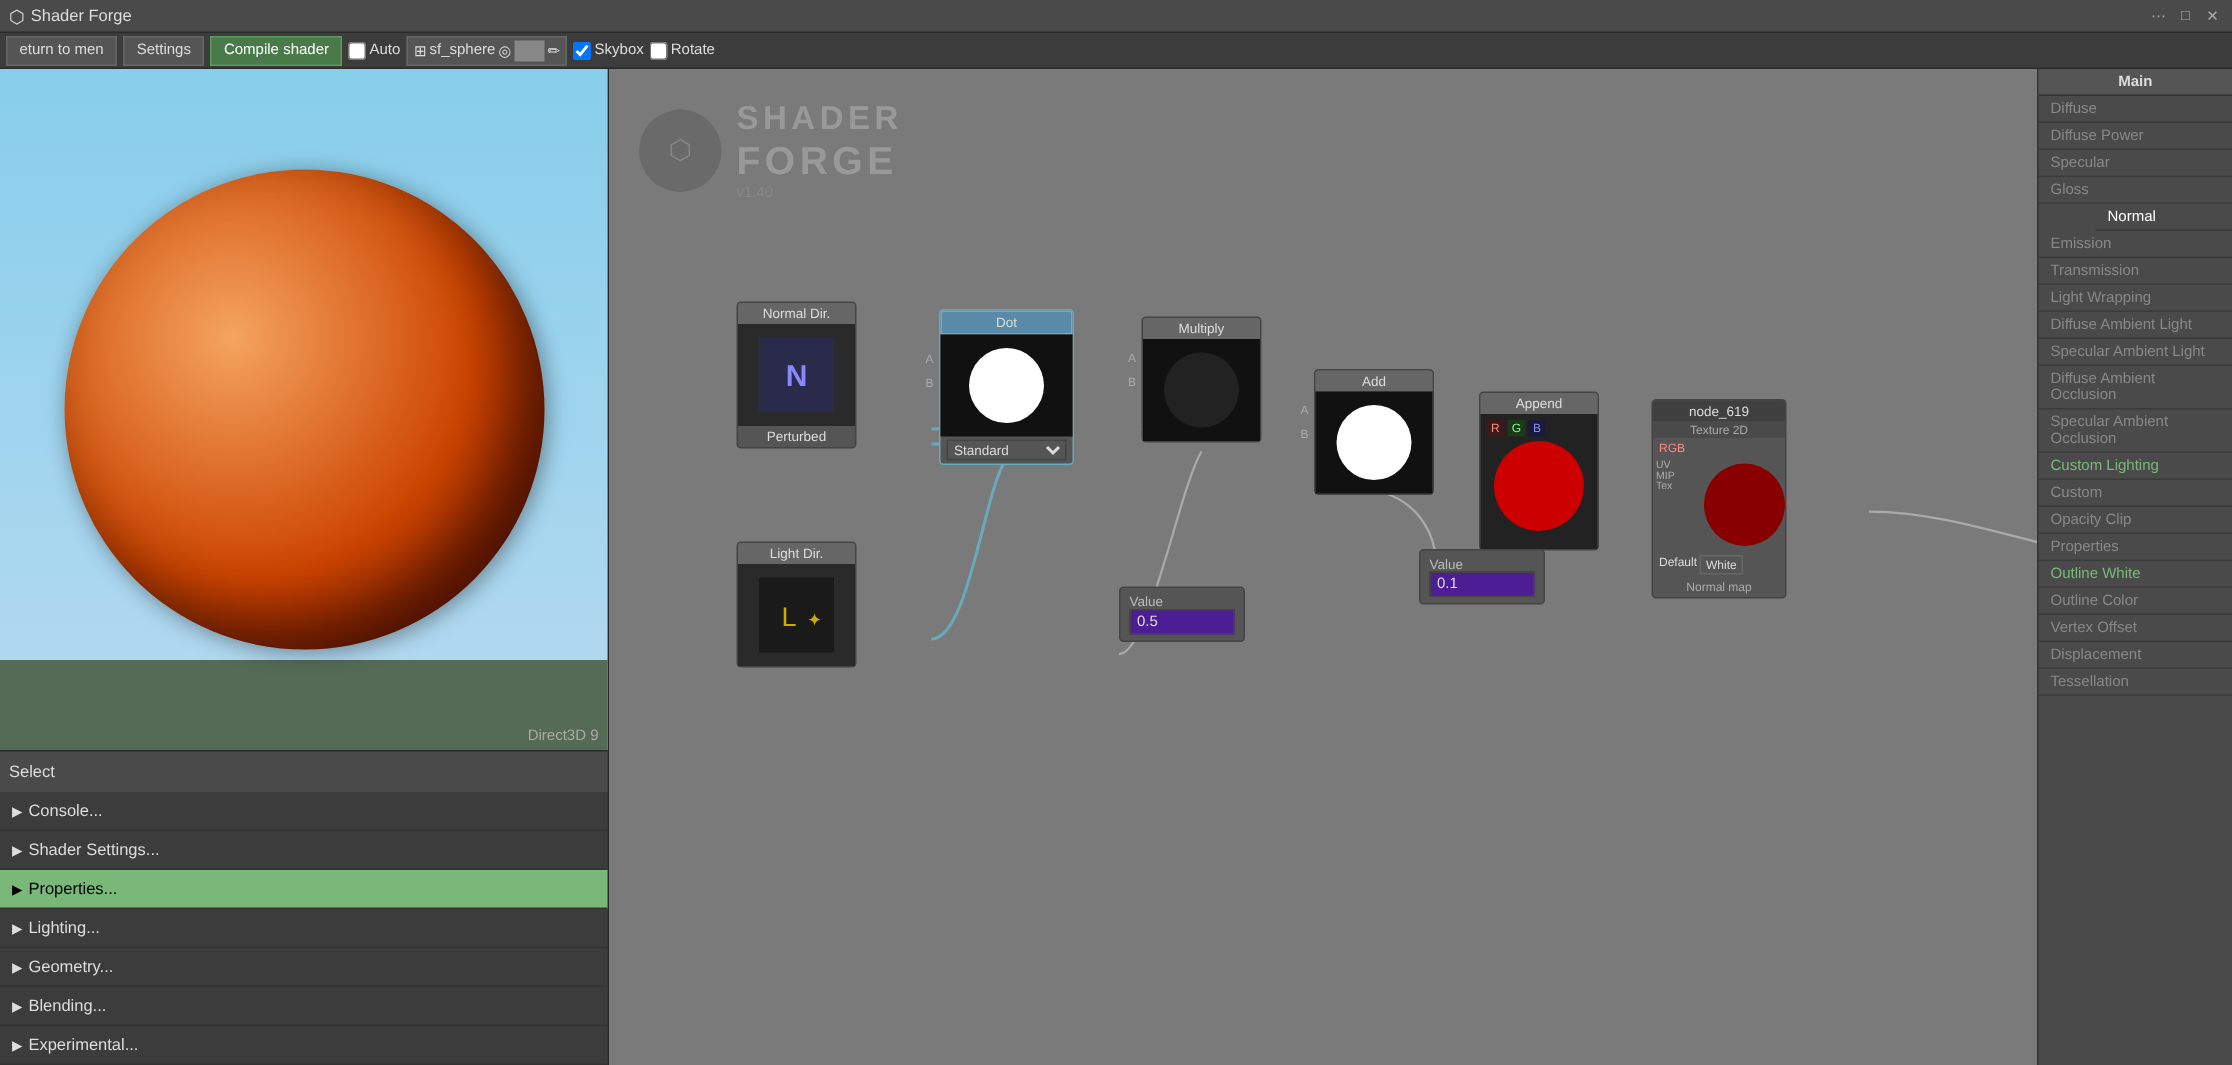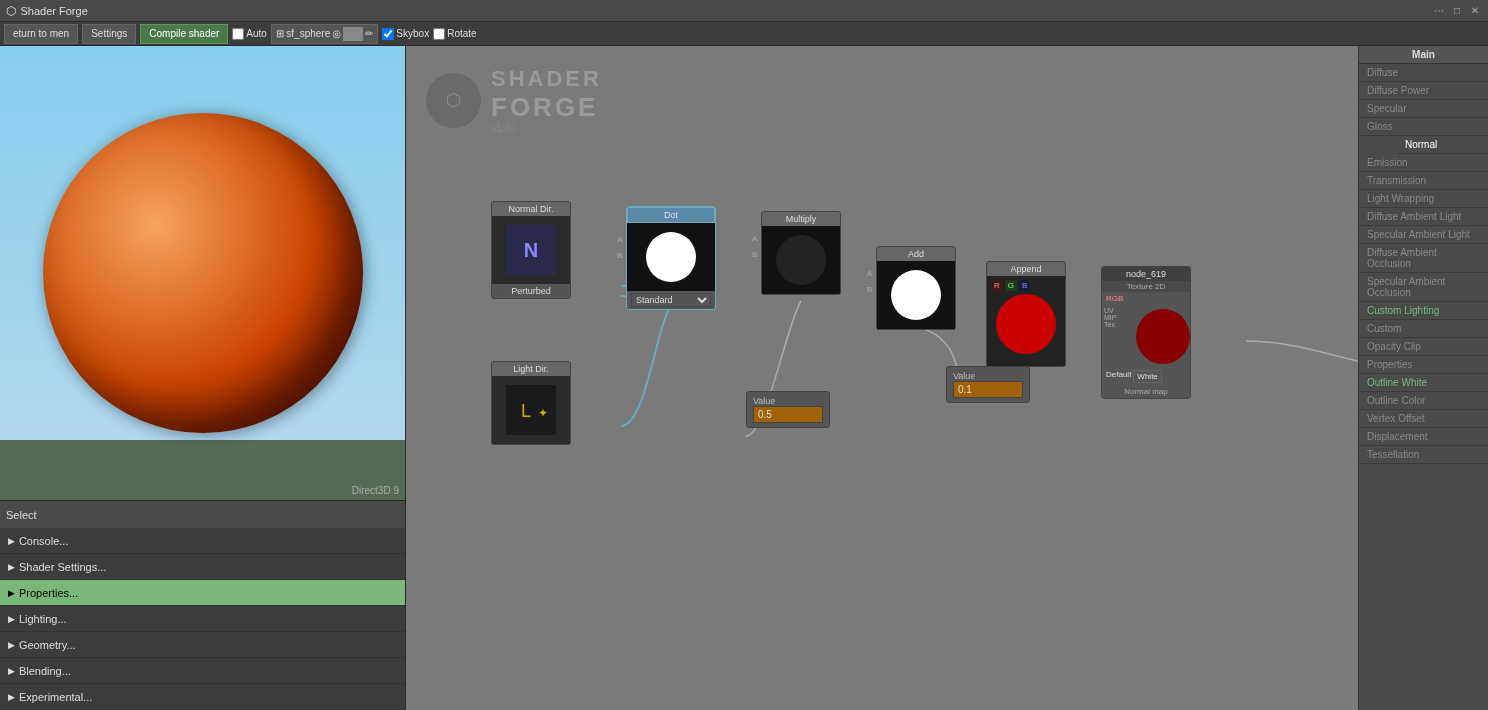--- a/index.html
+++ b/index.html
@@ -99,21 +99,21 @@
     .node-header.highlighted { background: #5a8aaa; border: 1px solid #7ab; }
     .node-footer { padding: 2px 3px; font-size: 9px; text-align: center; }
 
     
     .value-node {
       position: absolute; background: #555; border: 1px solid #444;
       border-radius: 3px; padding: 4px 6px;
     }
     .value-label { font-size: 9px; color: #bbb; }
     .value-input {
-      background: #a16207; border: 1px solid #444; color: #ddd;
+      background: #4c1d95; border: 1px solid #444; color: #ddd;
       font-size: 10px; width: 70px; padding: 2px 4px;
     }
 
     
     .right-panel {
       width: 130px; background: #4a4a4a; border-left: 1px solid #333;
       display: flex; flex-direction: column;
     }
     .right-panel-header {
       background: #555; padding: 3px 6px; font-size: 10px; font-weight: bold;

